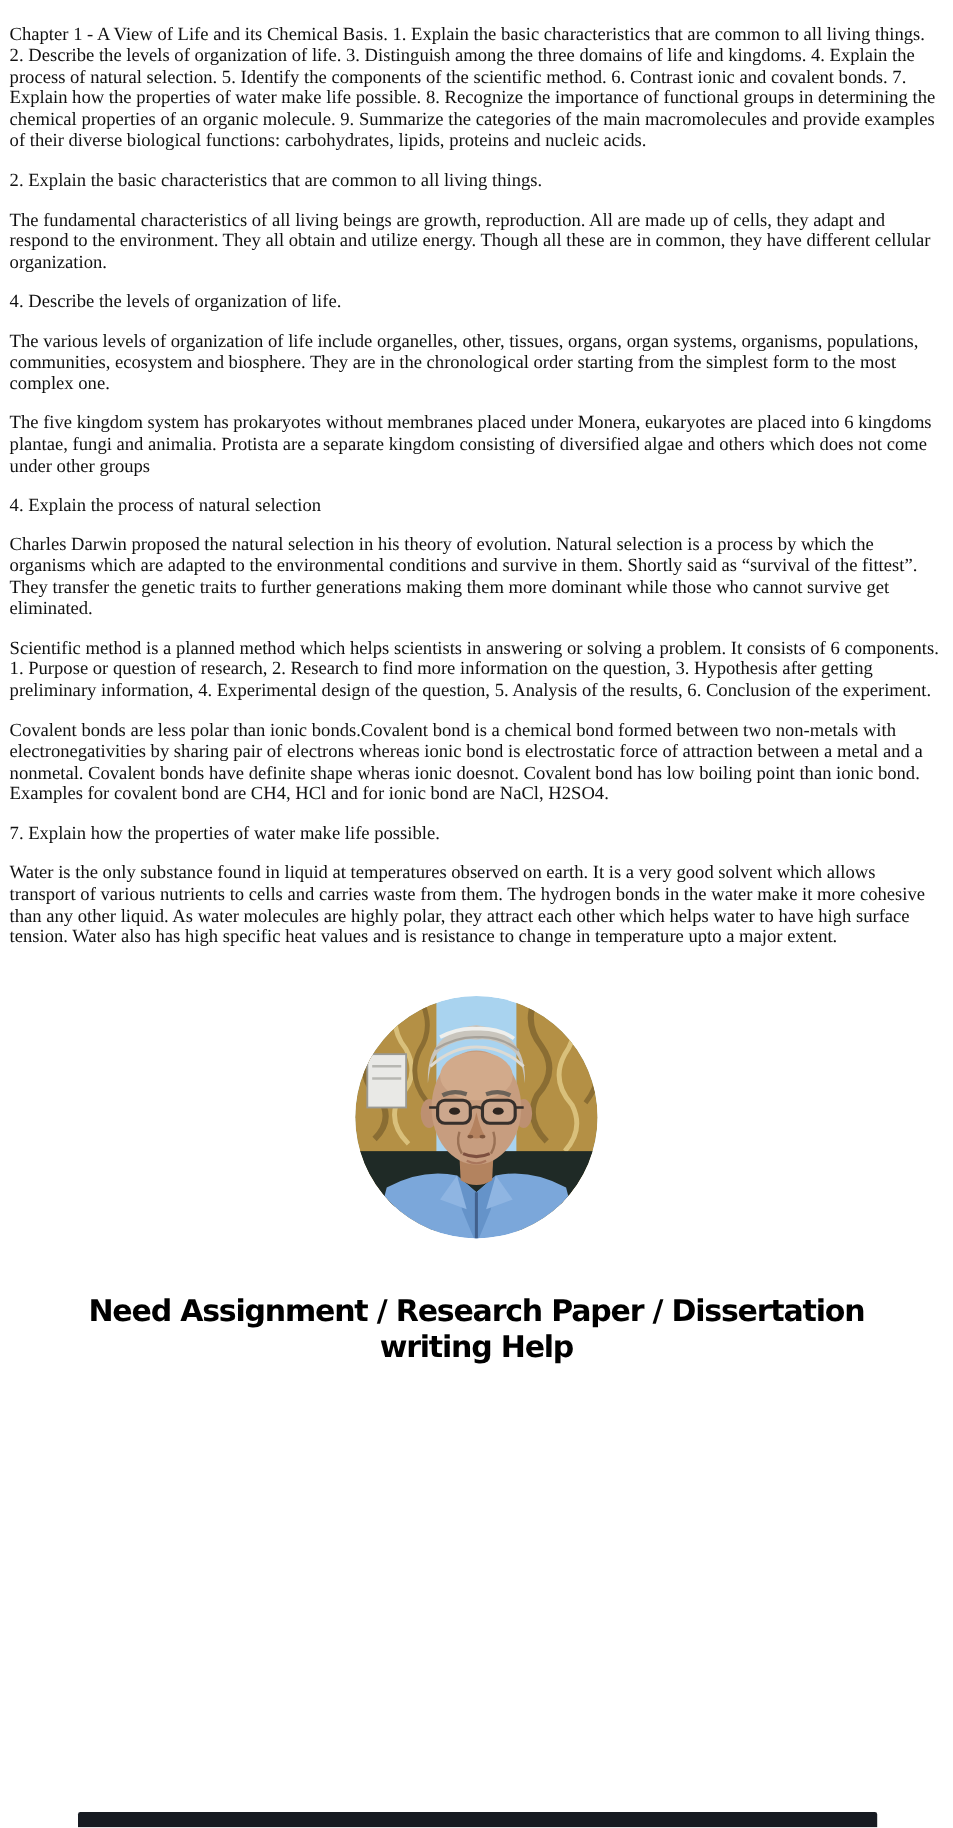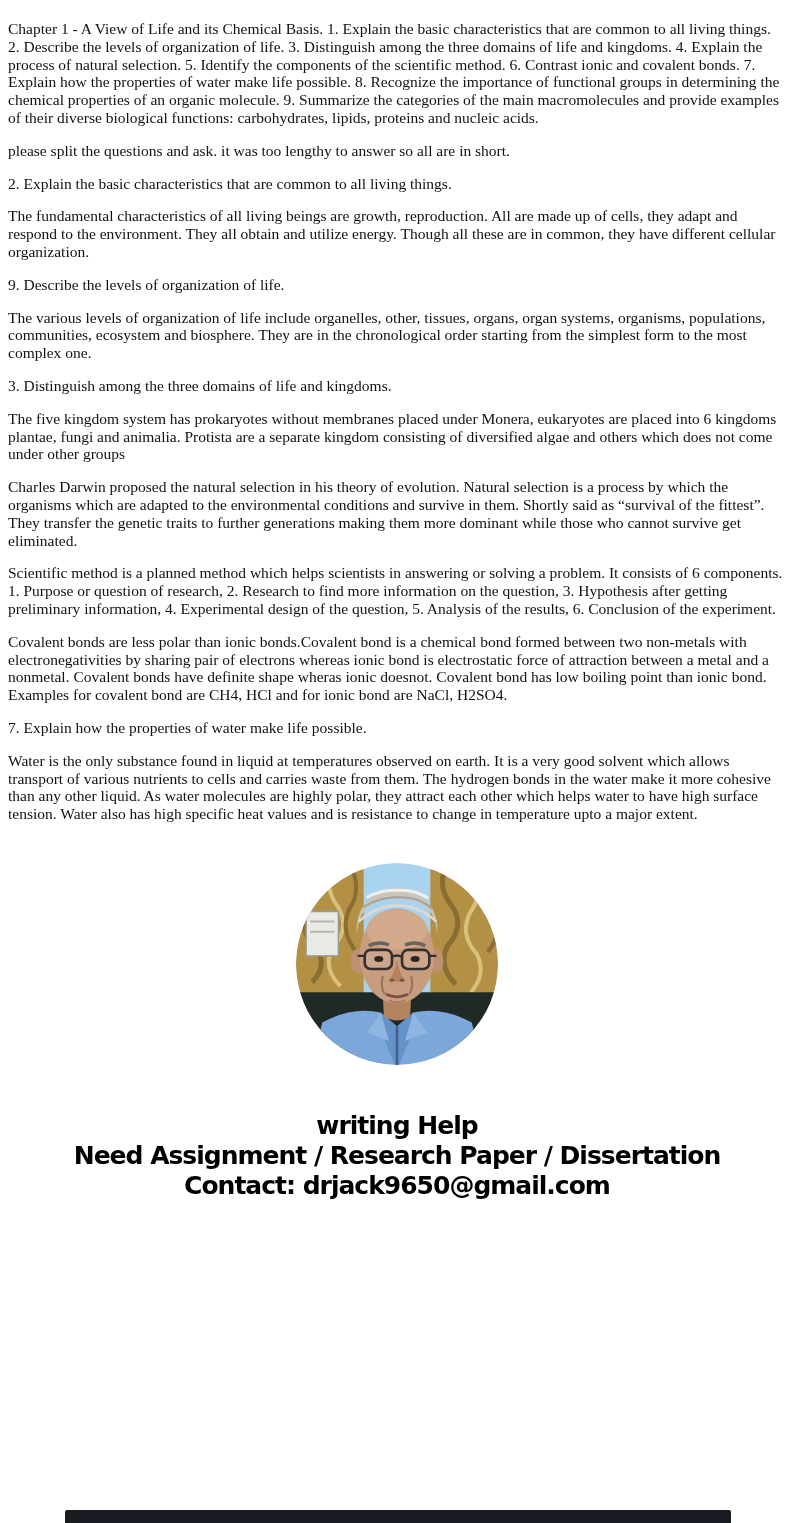--- a/index.html
+++ b/index.html
@@ -58,27 +58,26 @@
     background:#171b22;
     border-radius:2px 2px 0 0;
   }
 </style>
 </head>
 <body>
 
 <div class="page">
   <div class="doc">
     <p>Chapter 1 - A View of Life and its Chemical Basis. 1. Explain the basic characteristics that are common to all living things. 2. Describe the levels of organization of life. 3. Distinguish among the three domains of life and kingdoms. 4. Explain the process of natural selection. 5. Identify the components of the scientific method. 6. Contrast ionic and covalent bonds. 7. Explain how the properties of water make life possible. 8. Recognize the importance of functional groups in determining the chemical properties of an organic molecule. 9. Summarize the categories of the main macromolecules and provide examples of their diverse biological functions: carbohydrates, lipids, proteins and nucleic acids.</p>
-    <p>please split the questions and ask. it was too lengthy to answer so all are in short.</p>
     <p>2. Explain the basic characteristics that are common to all living things.</p>
     <p>The fundamental characteristics of all living beings are growth, reproduction. All are made up of cells, they adapt and respond to the environment. They all obtain and utilize energy. Though all these are in common, they have different cellular organization.</p>
-    <p>9. Describe the levels of organization of life.</p>
+    <p>4. Describe the levels of organization of life.</p>
     <p>The various levels of organization of life include organelles, other, tissues, organs, organ systems, organisms, populations, communities, ecosystem and biosphere. They are in the chronological order starting from the simplest form to the most complex one.</p>
-    <p>3. Distinguish among the three domains of life and kingdoms.</p>
     <p>The five kingdom system has prokaryotes without membranes placed under Monera, eukaryotes are placed into 6 kingdoms plantae, fungi and animalia. Protista are a separate kingdom consisting of diversified algae and others which does not come under other groups</p>
+    <p>4. Explain the process of natural selection</p>
     <p>Charles Darwin proposed the natural selection in his theory of evolution. Natural selection is a process by which the organisms which are adapted to the environmental conditions and survive in them. Shortly said as “survival of the fittest”. They transfer the genetic traits to further generations making them more dominant while those who cannot survive get eliminated.</p>
     <p>Scientific method is a planned method which helps scientists in answering or solving a problem. It consists of 6 components. 1. Purpose or question of research, 2. Research to find more information on the question, 3. Hypothesis after getting preliminary information, 4. Experimental design of the question, 5. Analysis of the results, 6. Conclusion of the experiment.</p>
     <p>Covalent bonds are less polar than ionic bonds.Covalent bond is a chemical bond formed between two non-metals with electronegativities by sharing pair of electrons whereas ionic bond is electrostatic force of attraction between a metal and a nonmetal. Covalent bonds have definite shape wheras ionic doesnot. Covalent bond has low boiling point than ionic bond. Examples for covalent bond are CH4, HCl and for ionic bond are NaCl, H2SO4.</p>
     <p>7. Explain how the properties of water make life possible.</p>
     <p>Water is the only substance found in liquid at temperatures observed on earth. It is a very good solvent which allows transport of various nutrients to cells and carries waste from them. The hydrogen bonds in the water make it more cohesive than any other liquid. As water molecules are highly polar, they attract each other which helps water to have high surface tension. Water also has high specific heat values and is resistance to change in temperature upto a major extent.</p>
   </div>
 
   <div class="photo-wrap">
     <svg class="photo" viewBox="0 0 200 200" xmlns="http://www.w3.org/2000/svg" aria-hidden="true">
       <defs>
@@ -144,19 +143,18 @@
         <path d="M86,112 Q83,122 88,130" stroke="#9a7155" stroke-width="2" fill="none"></path>
         <path d="M114,112 Q117,122 112,130" stroke="#9a7155" stroke-width="2" fill="none"></path>
 
         <path d="M89,130 Q100,135 111,130" stroke="#7d4f3f" stroke-width="2.6" fill="none"></path>
         <path d="M92,136 Q100,140 108,136" stroke="#a9765c" stroke-width="1.8" fill="none"></path>
       </g>
     </svg>
   </div>
 
   <div class="footer">
+    <div>Need Assignment / Research Paper / Dissertation</div>
     <div>writing Help</div>
-    <div>Need Assignment / Research Paper / Dissertation</div>
-    <div>Contact: drjack9650@gmail.com</div>
   </div>
 
   <div class="bottom-bar"></div>
 </div>
 
 </body></html>

